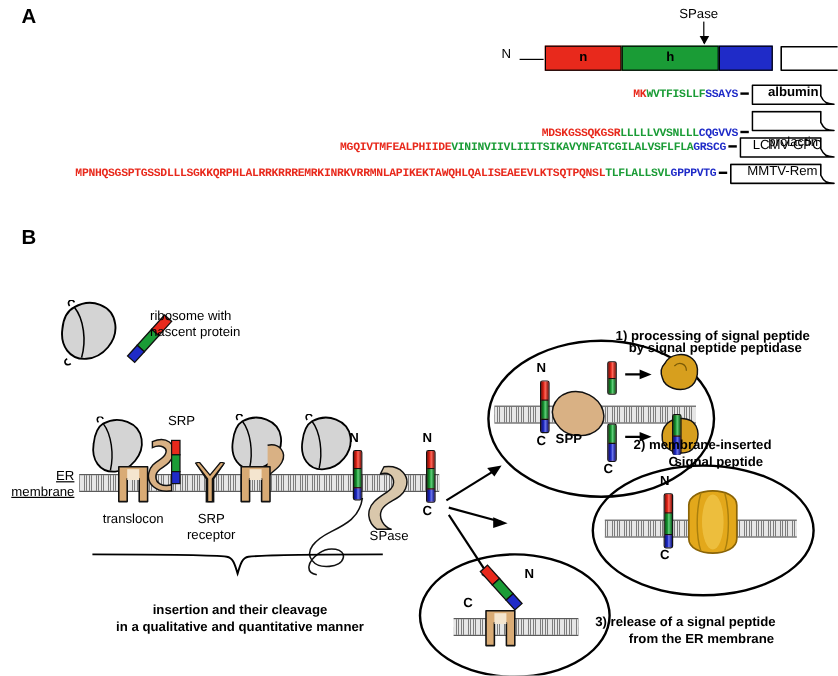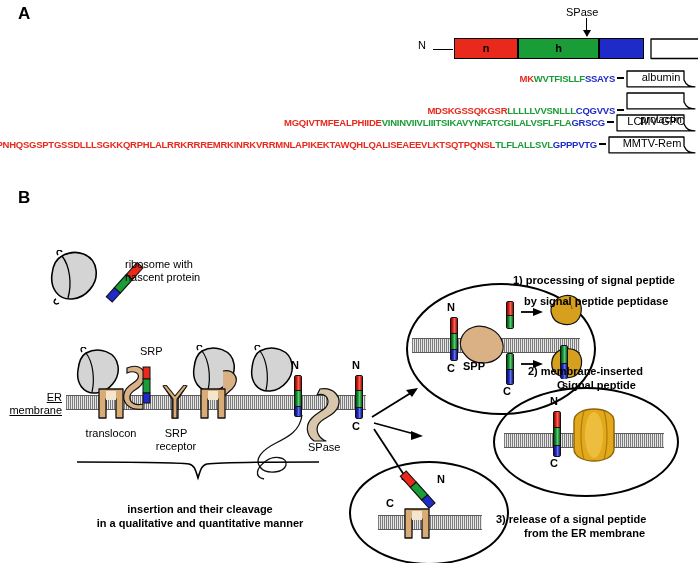--- a/index.html
+++ b/index.html
@@ -57,21 +57,21 @@
 
   
   .seq-row {
     position:absolute;
     right:2px;
     display:flex;
     align-items:center;
     white-space:nowrap;
   }
   .seq {
-    font-family:Liberation Sans, sans-serif;
+    font-family:Liberation Mono, monospace;
     font-size:9.5px;
     font-weight:bold;
     letter-spacing:-0.25px;
   }
   .c-n { color:#e8291c; }
   .c-h { color:#1a9c36; }
   .c-c { color:#1f2bc8;text-align:right; }
   .dash { width:7px; height:1.5px; background:#000; margin:0 2px; flex:none; }
   .tag {
     position:relative;
@@ -136,21 +136,21 @@
 
 <div class="seq-row" id="row-albumin" style="top:70px;">
   <span class="seq c-n">MK</span>
   <span class="seq c-h">WVTFISLLF</span>
   <span class="seq c-c">SSAYS</span>
   <span class="dash"></span>
   <span class="tag">
     <svg width="70" height="18" viewBox="0 0 70 18" style="position:absolute;left:0;top:0;z-index:1;">
       <path d="M1,1 L58,1 L58,10 C60.5,15.5 63,16.5 69,16.8 L1,16.8 Z" fill="#fff" stroke="#000" stroke-width="1.3" stroke-linejoin="round"></path>
     </svg>
-    <span class="tag-text" style="width:58px;text-align:center;">albumin</span>
+    <span class="tag-text" style="width:58px;text-align:center;font-weight:bold;">albumin</span>
   </span>
 </div>
 
 <div class="seq-row" id="row-prolactin" style="top:92px;">
   <span class="seq c-n">MDSKGSSQKGSR</span>
   <span class="seq c-h">LLLLLVVSNLLL</span>
   <span class="seq c-c">CQGVVS</span>
   <span class="dash"></span>
   <span class="tag">
     <svg width="70" height="18" viewBox="0 0 70 18" style="position:absolute;left:0;top:0;z-index:1;">
@@ -334,21 +334,21 @@
   <svg style="position:absolute;left:546px;top:140px;" width="40" height="38" viewBox="0 0 40 38">
     <path d="M10,8 C16,2 30,2 34,10 C38,18 34,30 26,32 C18,34 8,30 6,22 C5,16 7,11 10,8 Z" fill="#d79f1e" stroke="#111" stroke-width="1.2"></path>
   </svg>
   <div class="sp-bar" style="left:560px;top:140px;height:34px;">
     <i style="height:18px;background:linear-gradient(90deg,#064d13,#1a9c36 38%,#63d17c 55%,#07601a);"></i>
     <i style="height:15px;border-bottom:none;background:linear-gradient(90deg,#0b1170,#1f2bc8 38%,#6f78ee 55%,#0d1480);"></i>
   </div>
   <div class="nc-label" style="left:557px;top:174px;">C</div>
 
   <div class="btext bold" style="left:513px;top:69px;">1) processing of signal peptide</div>
-  <div class="btext bold" style="left:524px;top:90px;">by signal peptide peptidase</div>
+  <div class="btext bold" style="left:524px;top:79px;">by signal peptide peptidase</div>
 
   <div class="oval" style="left:493px;top:182px;width:182px;height:106px;"></div>
   <div class="membrane" style="left:504px;top:228px;width:160px;"></div>
   <div class="sp-bar" style="left:553px;top:206px;height:46px;">
     <i style="height:16px;background:linear-gradient(90deg,#7a0d06,#e8291c 38%,#ff6a5c 55%,#8d1109);"></i>
     <i style="height:18px;background:linear-gradient(90deg,#064d13,#1a9c36 38%,#63d17c 55%,#07601a);"></i>
     <i style="height:10px;border-bottom:none;background:linear-gradient(90deg,#0b1170,#1f2bc8 38%,#6f78ee 55%,#0d1480);"></i>
   </div>
   <div class="nc-label" style="left:550px;top:190px;">N</div>
   <div class="nc-label" style="left:550px;top:252px;">C</div>

